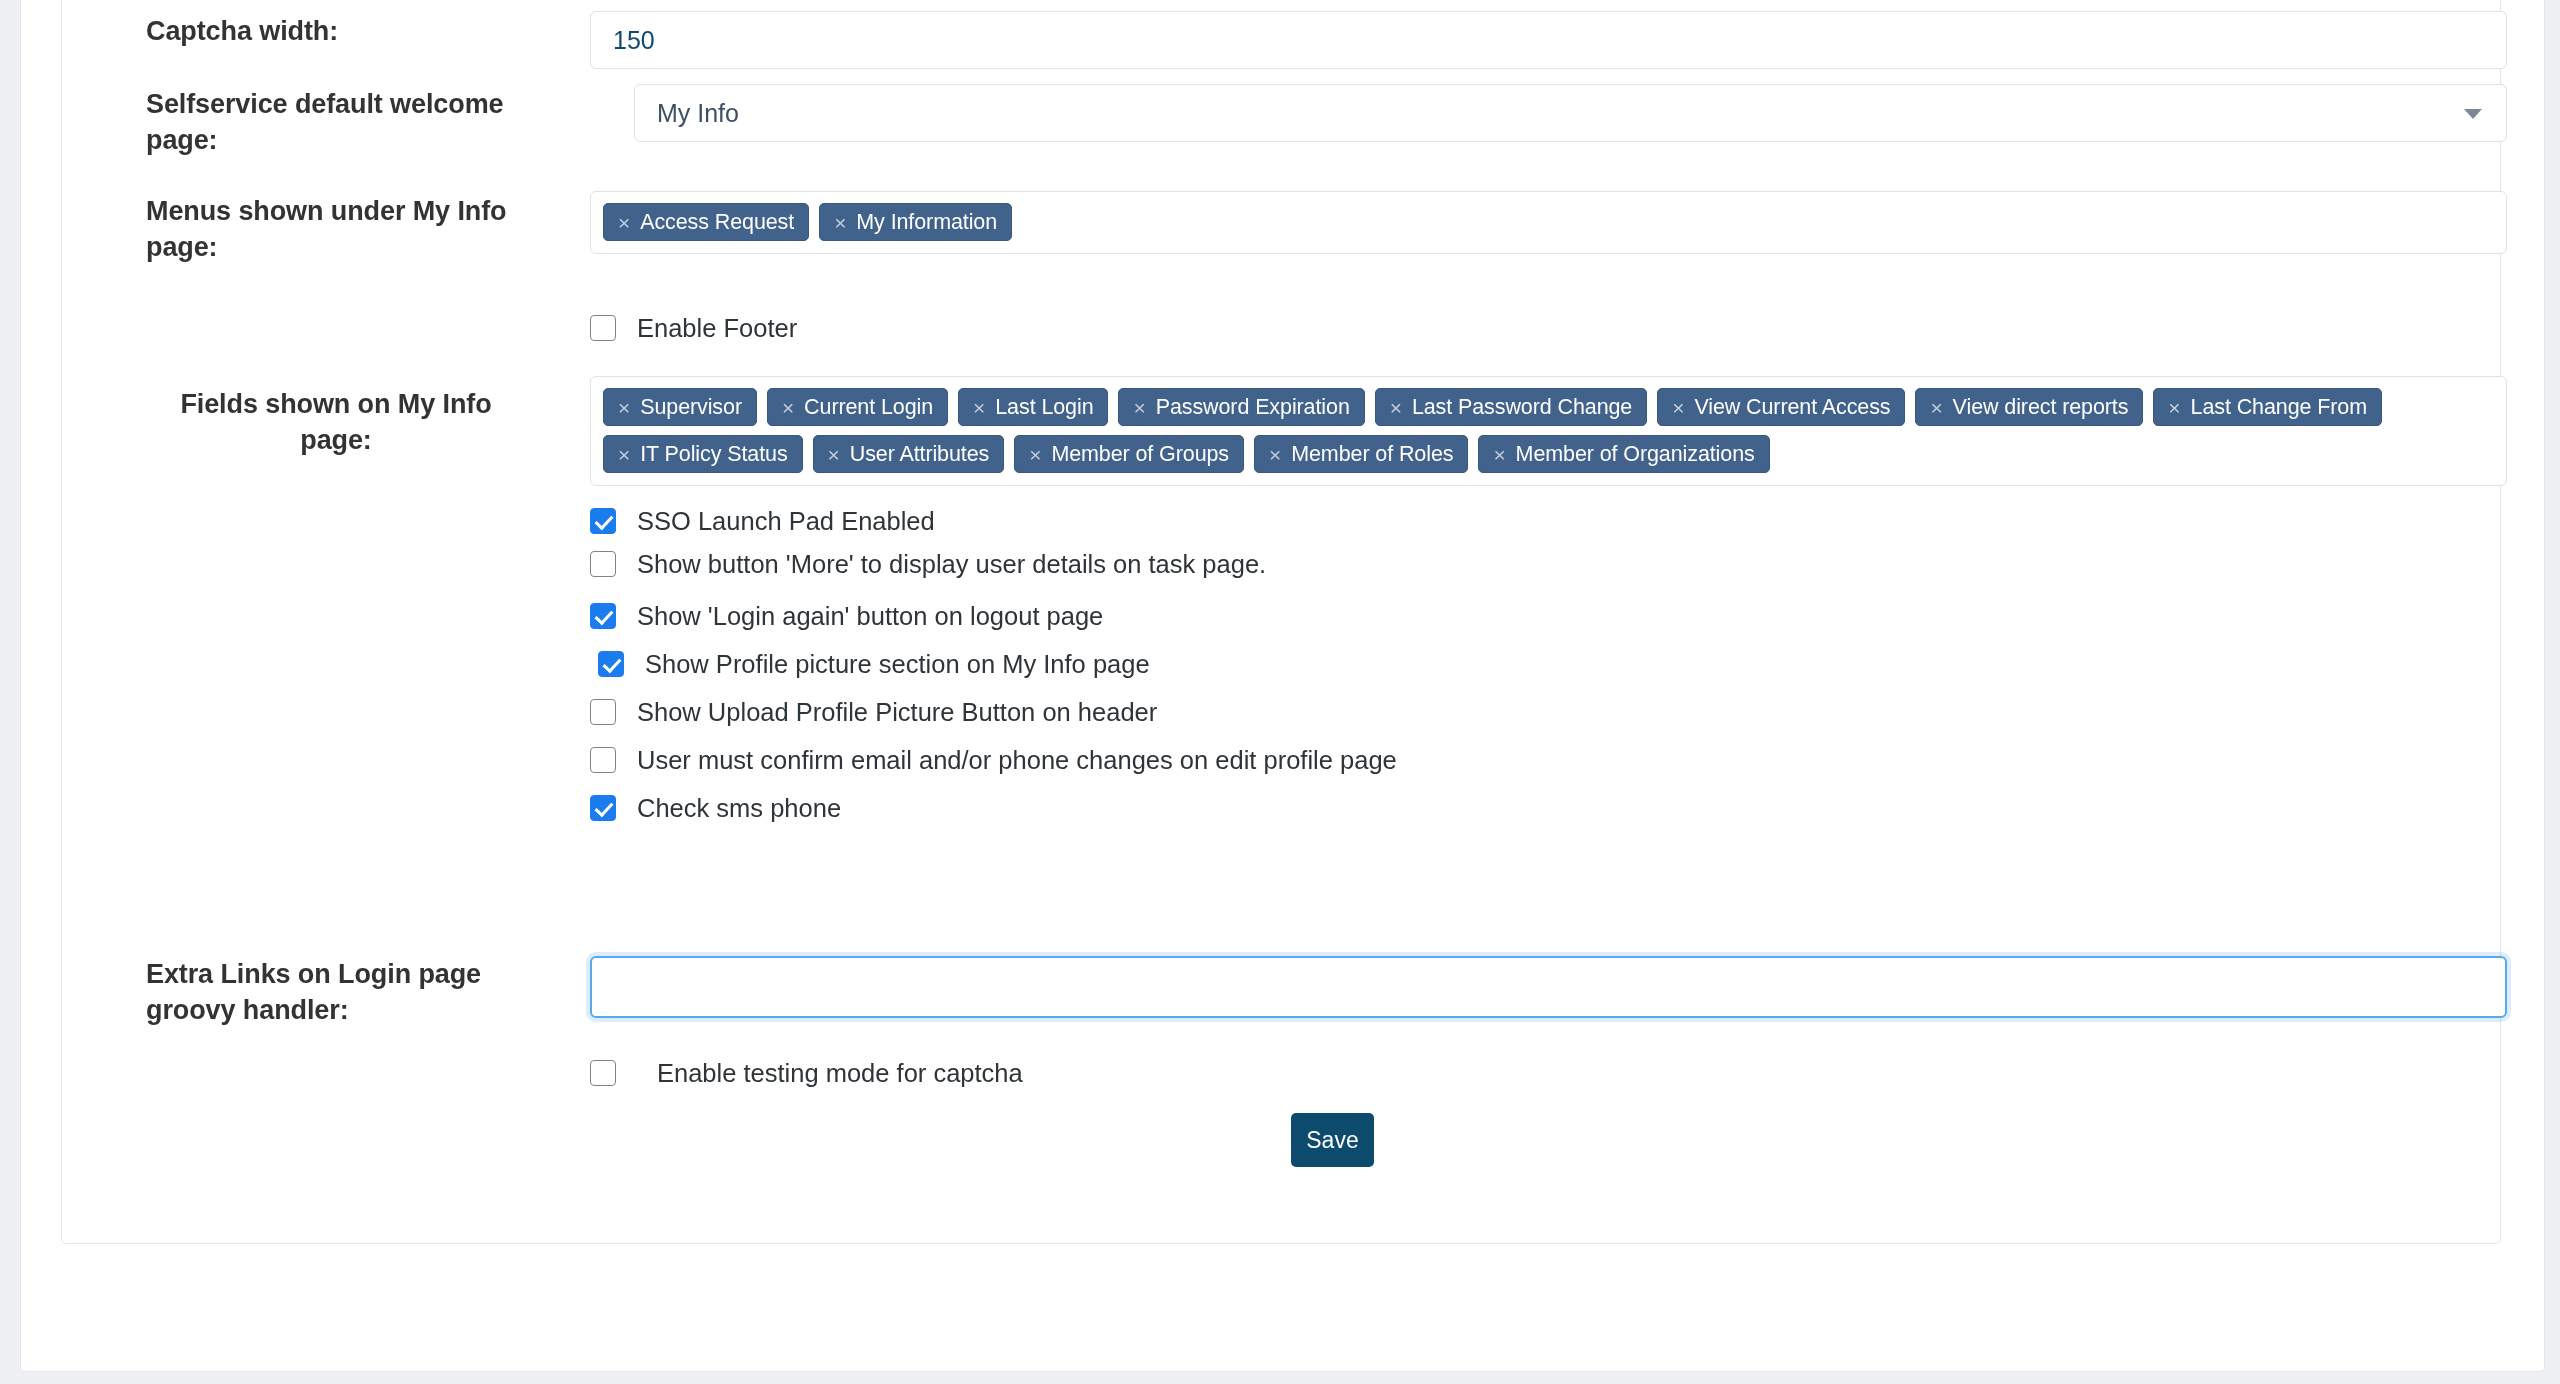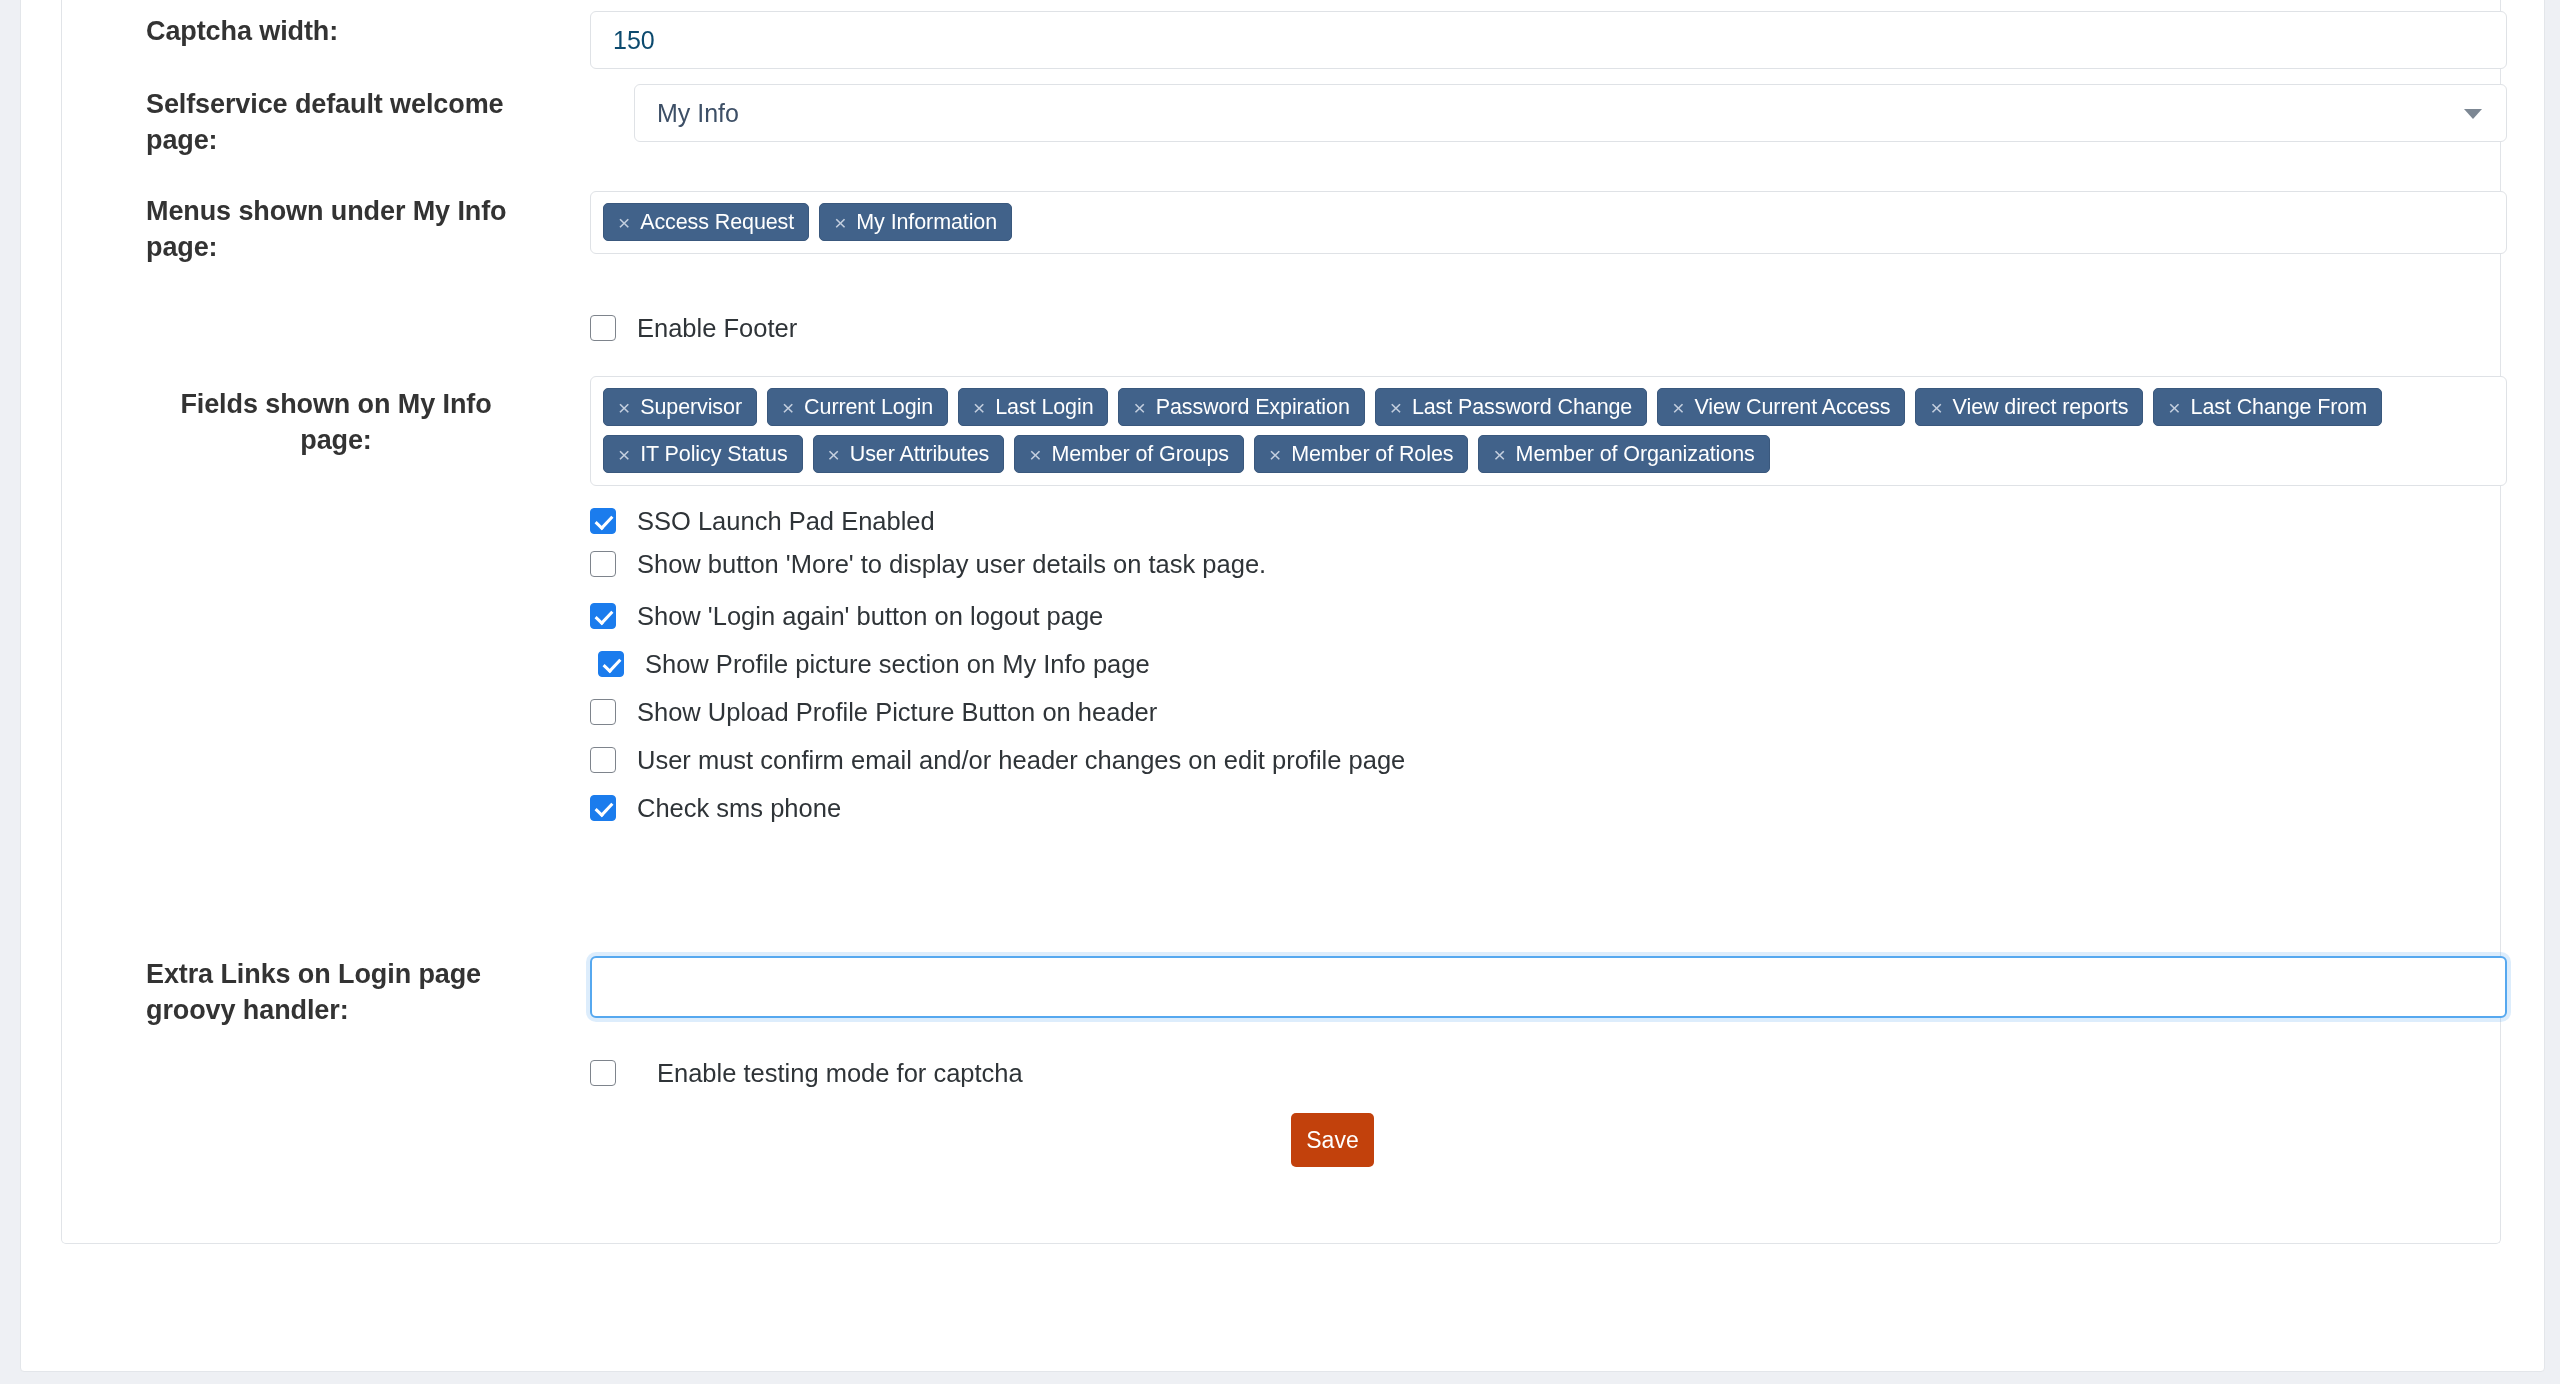--- a/index.html
+++ b/index.html
@@ -180,21 +180,21 @@
     color: #2f3438;
     line-height: 30px;
     white-space: nowrap;
   }
 
   
   .save-btn {
     position: absolute;
     left: 1229px;
     width: 83px; height: 54px;
-    background: #c2410c;
+    background: #0c4a6e;
     border: none;
     border-radius: 5px;
     color: #ffffff;
     font-size: 23px;
     font-family: "Liberation Sans", sans-serif;
     cursor: pointer;
     line-height: 54px;
     padding: 0;
     text-align: center;
   }
@@ -320,21 +320,21 @@
           <div class="check-row" style="top: 658px; margin-left: 8px;">
             <span class="cbox on"></span>
             <span class="check-label">Show Profile picture section on My Info page</span>
           </div>
           <div class="check-row" style="top: 706px;">
             <span class="cbox off"></span>
             <span class="check-label">Show Upload Profile Picture Button on header</span>
           </div>
           <div class="check-row" style="top: 754px;">
             <span class="cbox off"></span>
-            <span class="check-label">User must confirm email and/or header changes on edit profile page</span>
+            <span class="check-label">User must confirm email and/or phone changes on edit profile page</span>
           </div>
           <div class="check-row" style="top: 802px;">
             <span class="cbox on"></span>
             <span class="check-label">Check sms phone</span>
           </div>
         </div>
 
       <div class="form-row" style="top:953px;">
         <div class="row-label" style="top:12px;">Extra Links on Login page groovy handler:</div>
         <div class="row-field" style="top:0;">

